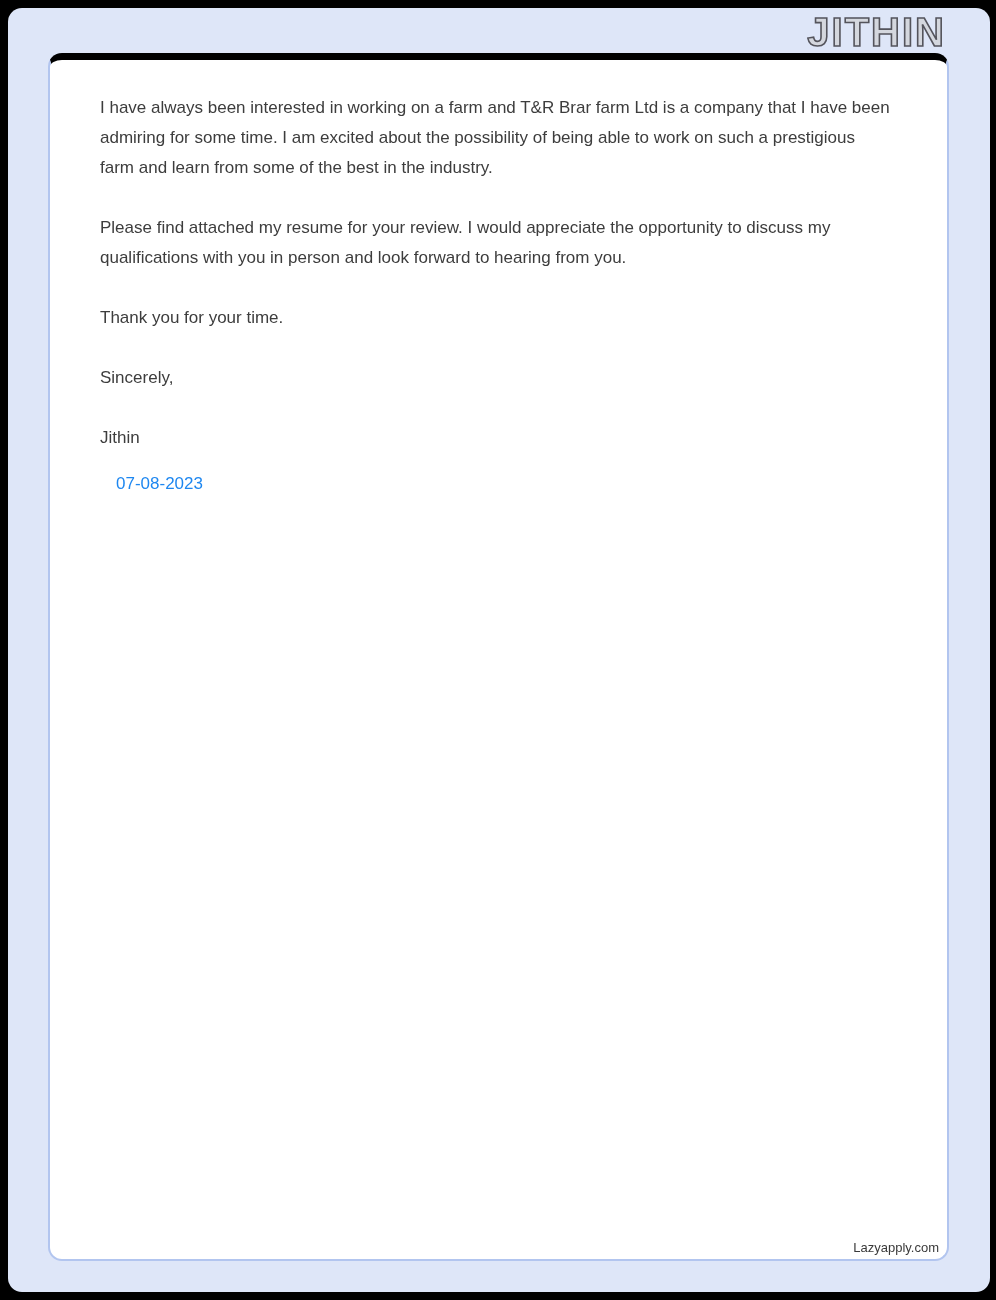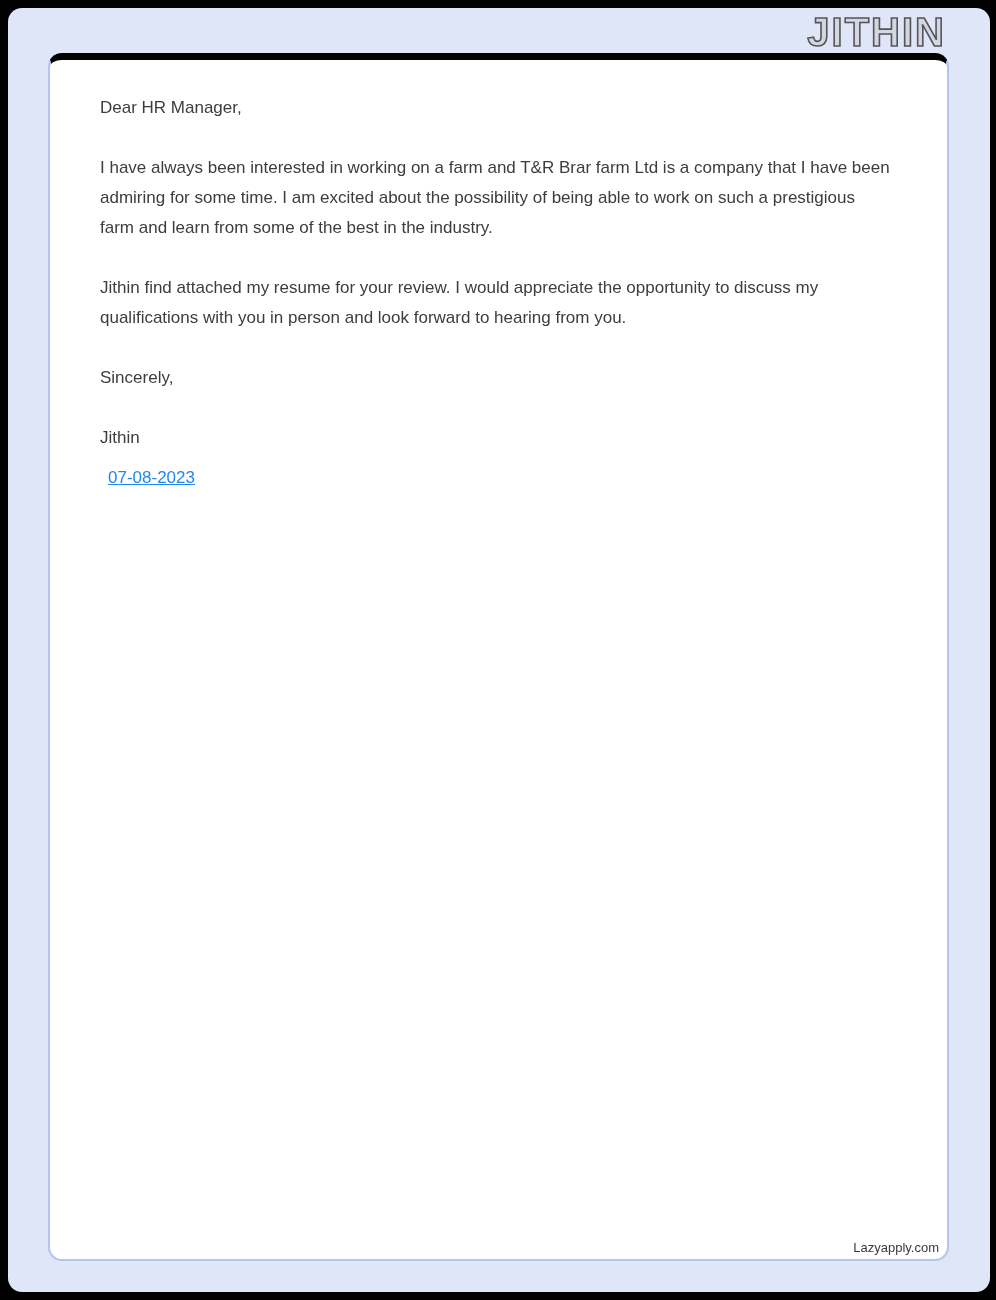--- a/index.html
+++ b/index.html
@@ -42,51 +42,50 @@
   }
   .letter-body {
     padding: 33px 55px 0 50px;
     color: var(--text, #3d3d3d);
     font-size: 17px;
     line-height: 30px;
   }
   .letter-body p { margin: 0 0 30px 0; }
   .letter-body p.signature { margin-bottom: 10px; }
   .letter-body p.date {
-    margin: 8px;
+    margin: 16px;
     color: var(--date-blue, #1e87f0);
-    text-decoration: underline;
   }
   .watermark {
     position: absolute;
     right: 8px;
     bottom: 2px;
     font-size: 13px;
     line-height: 18px;
     color: #3a3a3a;
   }
 </style>
 </head>
 <body style="--page-frame: #000000; --page-background: #dee6f8; --document-border: #b2c5ef; --text: #3d3d3d; --date-blue: #1e87f0; --brand-fill: #d4d7de; --brand-outline: #54545c;">
 
 <div class="canvas">
 
   <div class="brand">JITHIN</div>
 
   <div class="document">
 
     <div class="letter-body">
-      <p>Dear HR Manager,</p>
 
 
       <p>I have always been interested in working on a farm and T&amp;R Brar farm Ltd is a company that I have been admiring for some time. I am excited about the possibility of being able to work on such a prestigious farm and learn from some of the best in the industry.</p>
 
 
-      <p>Jithin find attached my resume for your review. I would appreciate the opportunity to discuss my qualifications with you in person and look forward to hearing from you.</p>
+      <p>Please find attached my resume for your review. I would appreciate the opportunity to discuss my qualifications with you in person and look forward to hearing from you.</p>
 
+      <p>Thank you for your time.</p>
 
       <p>Sincerely,</p>
 
       <p class="signature">Jithin</p>
 
       <p class="date">07-08-2023</p>
     </div>
 
     <div class="watermark">Lazyapply.com</div>
   </div>

